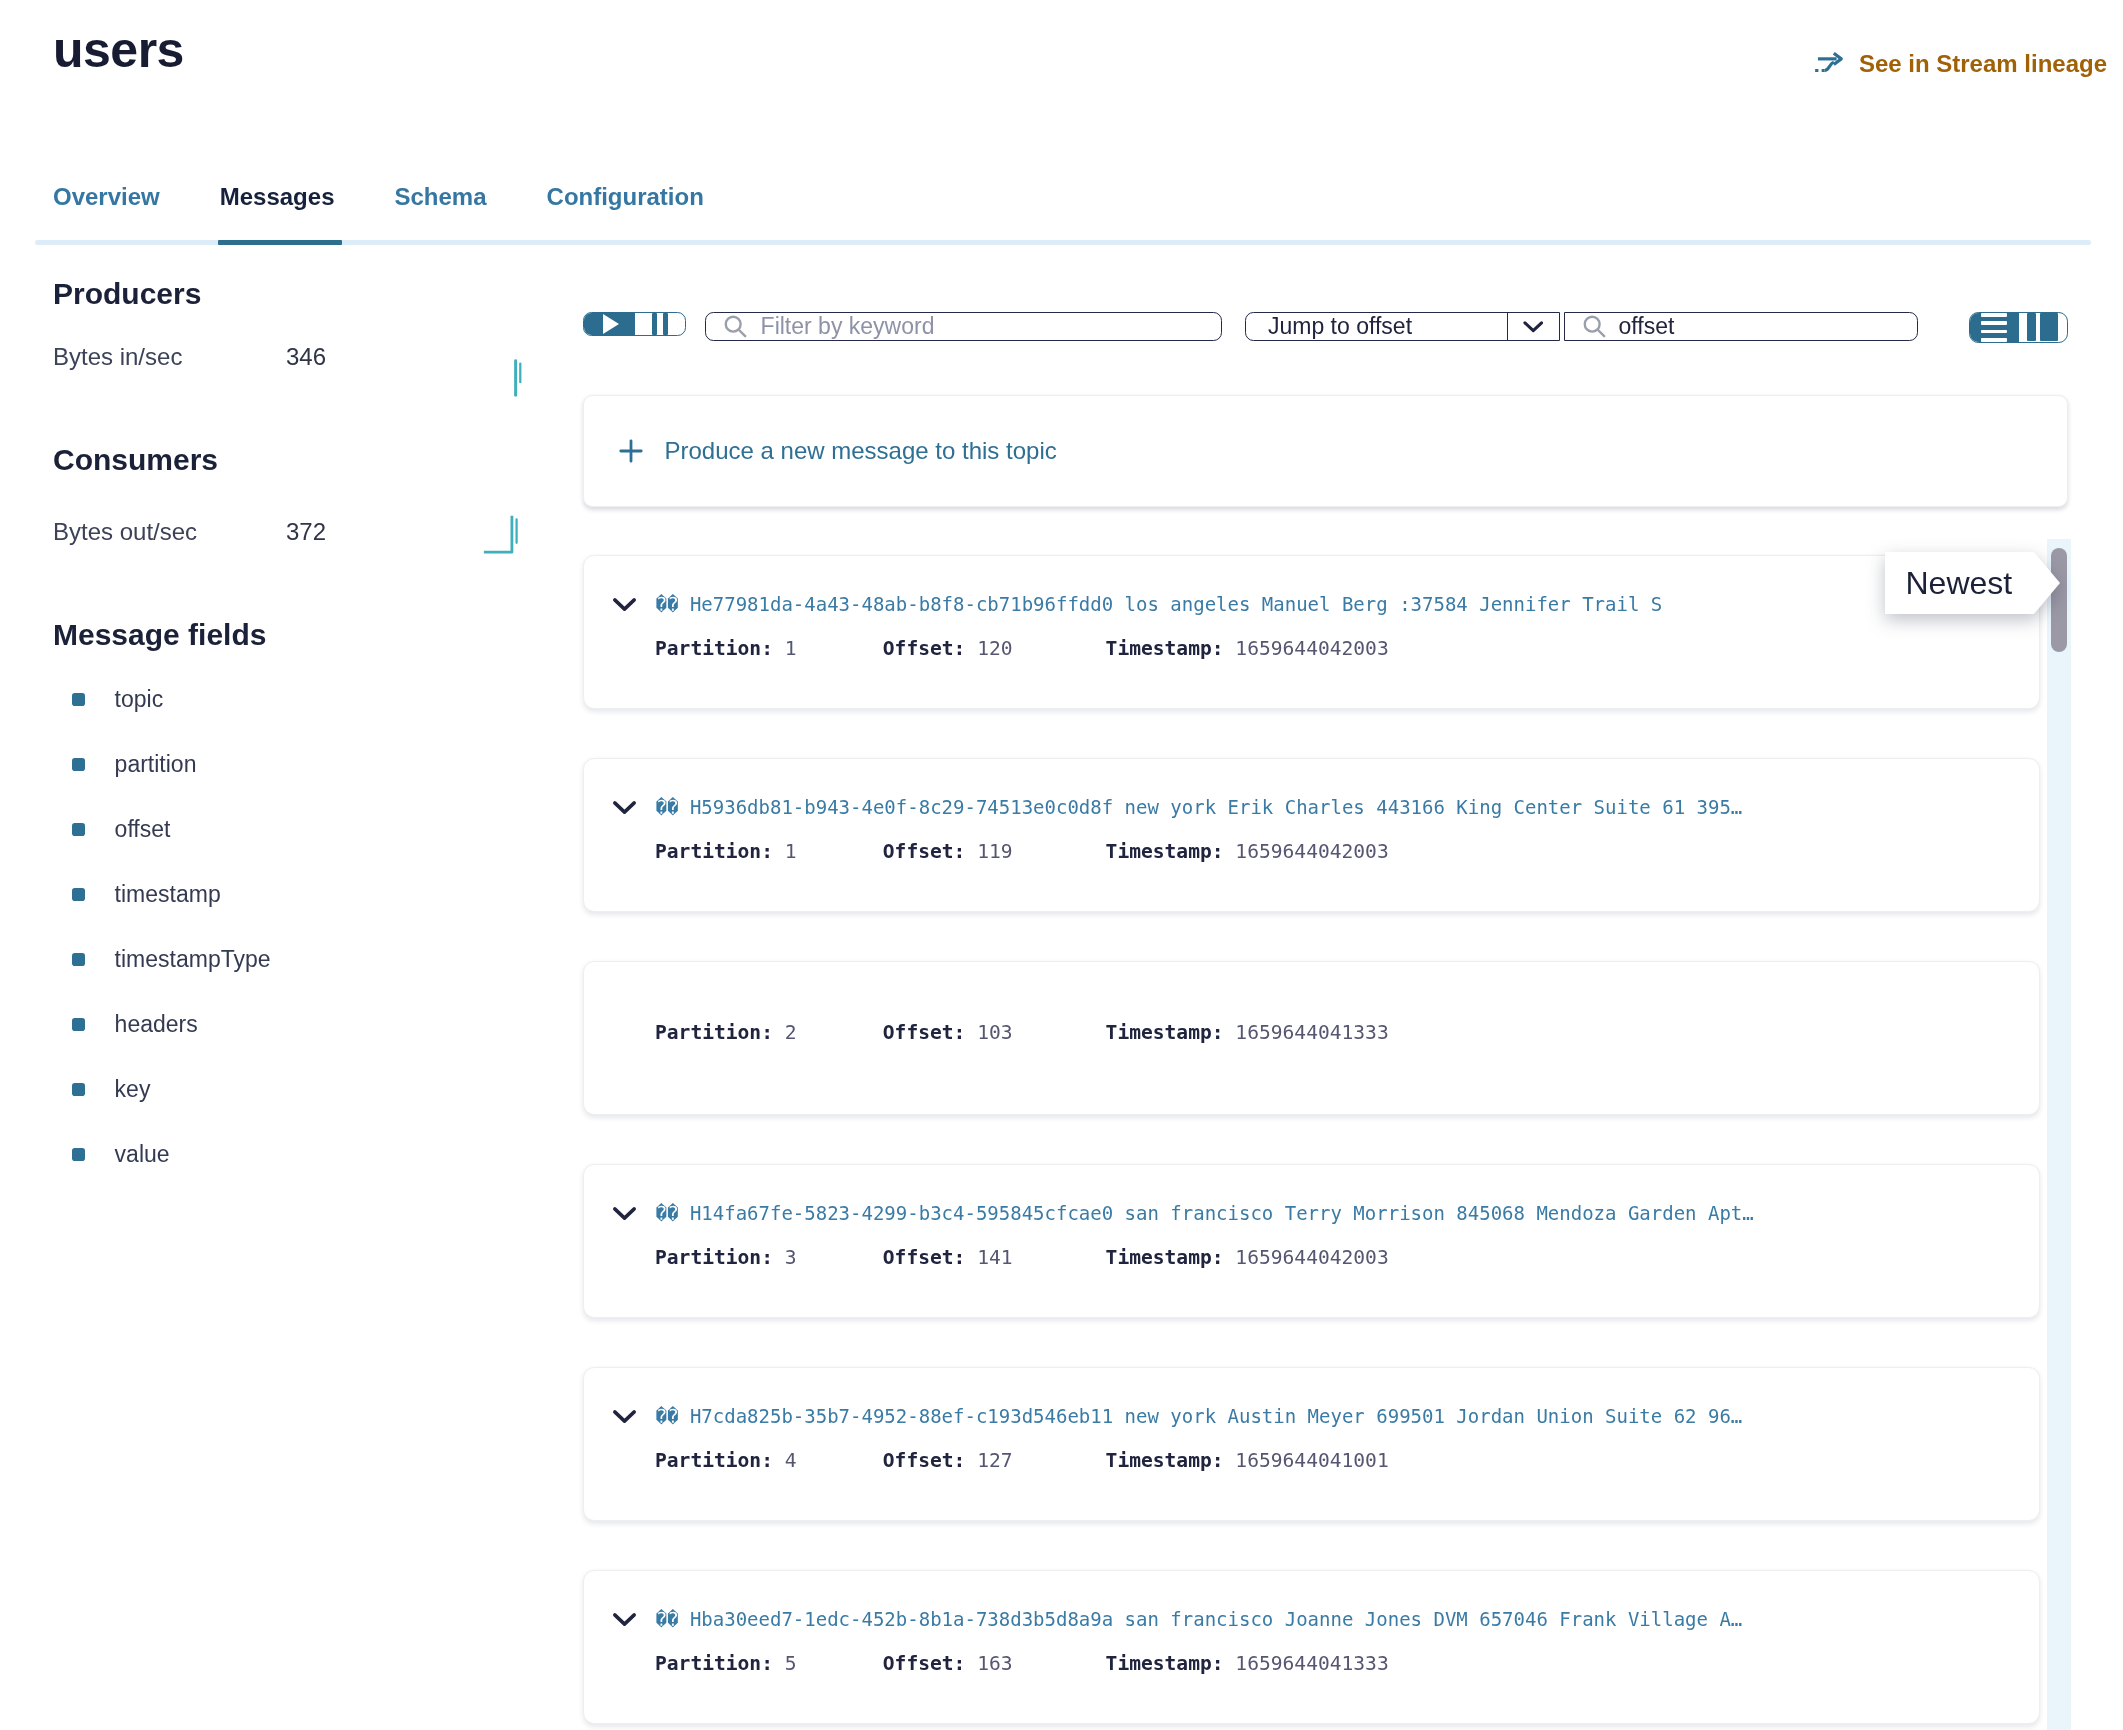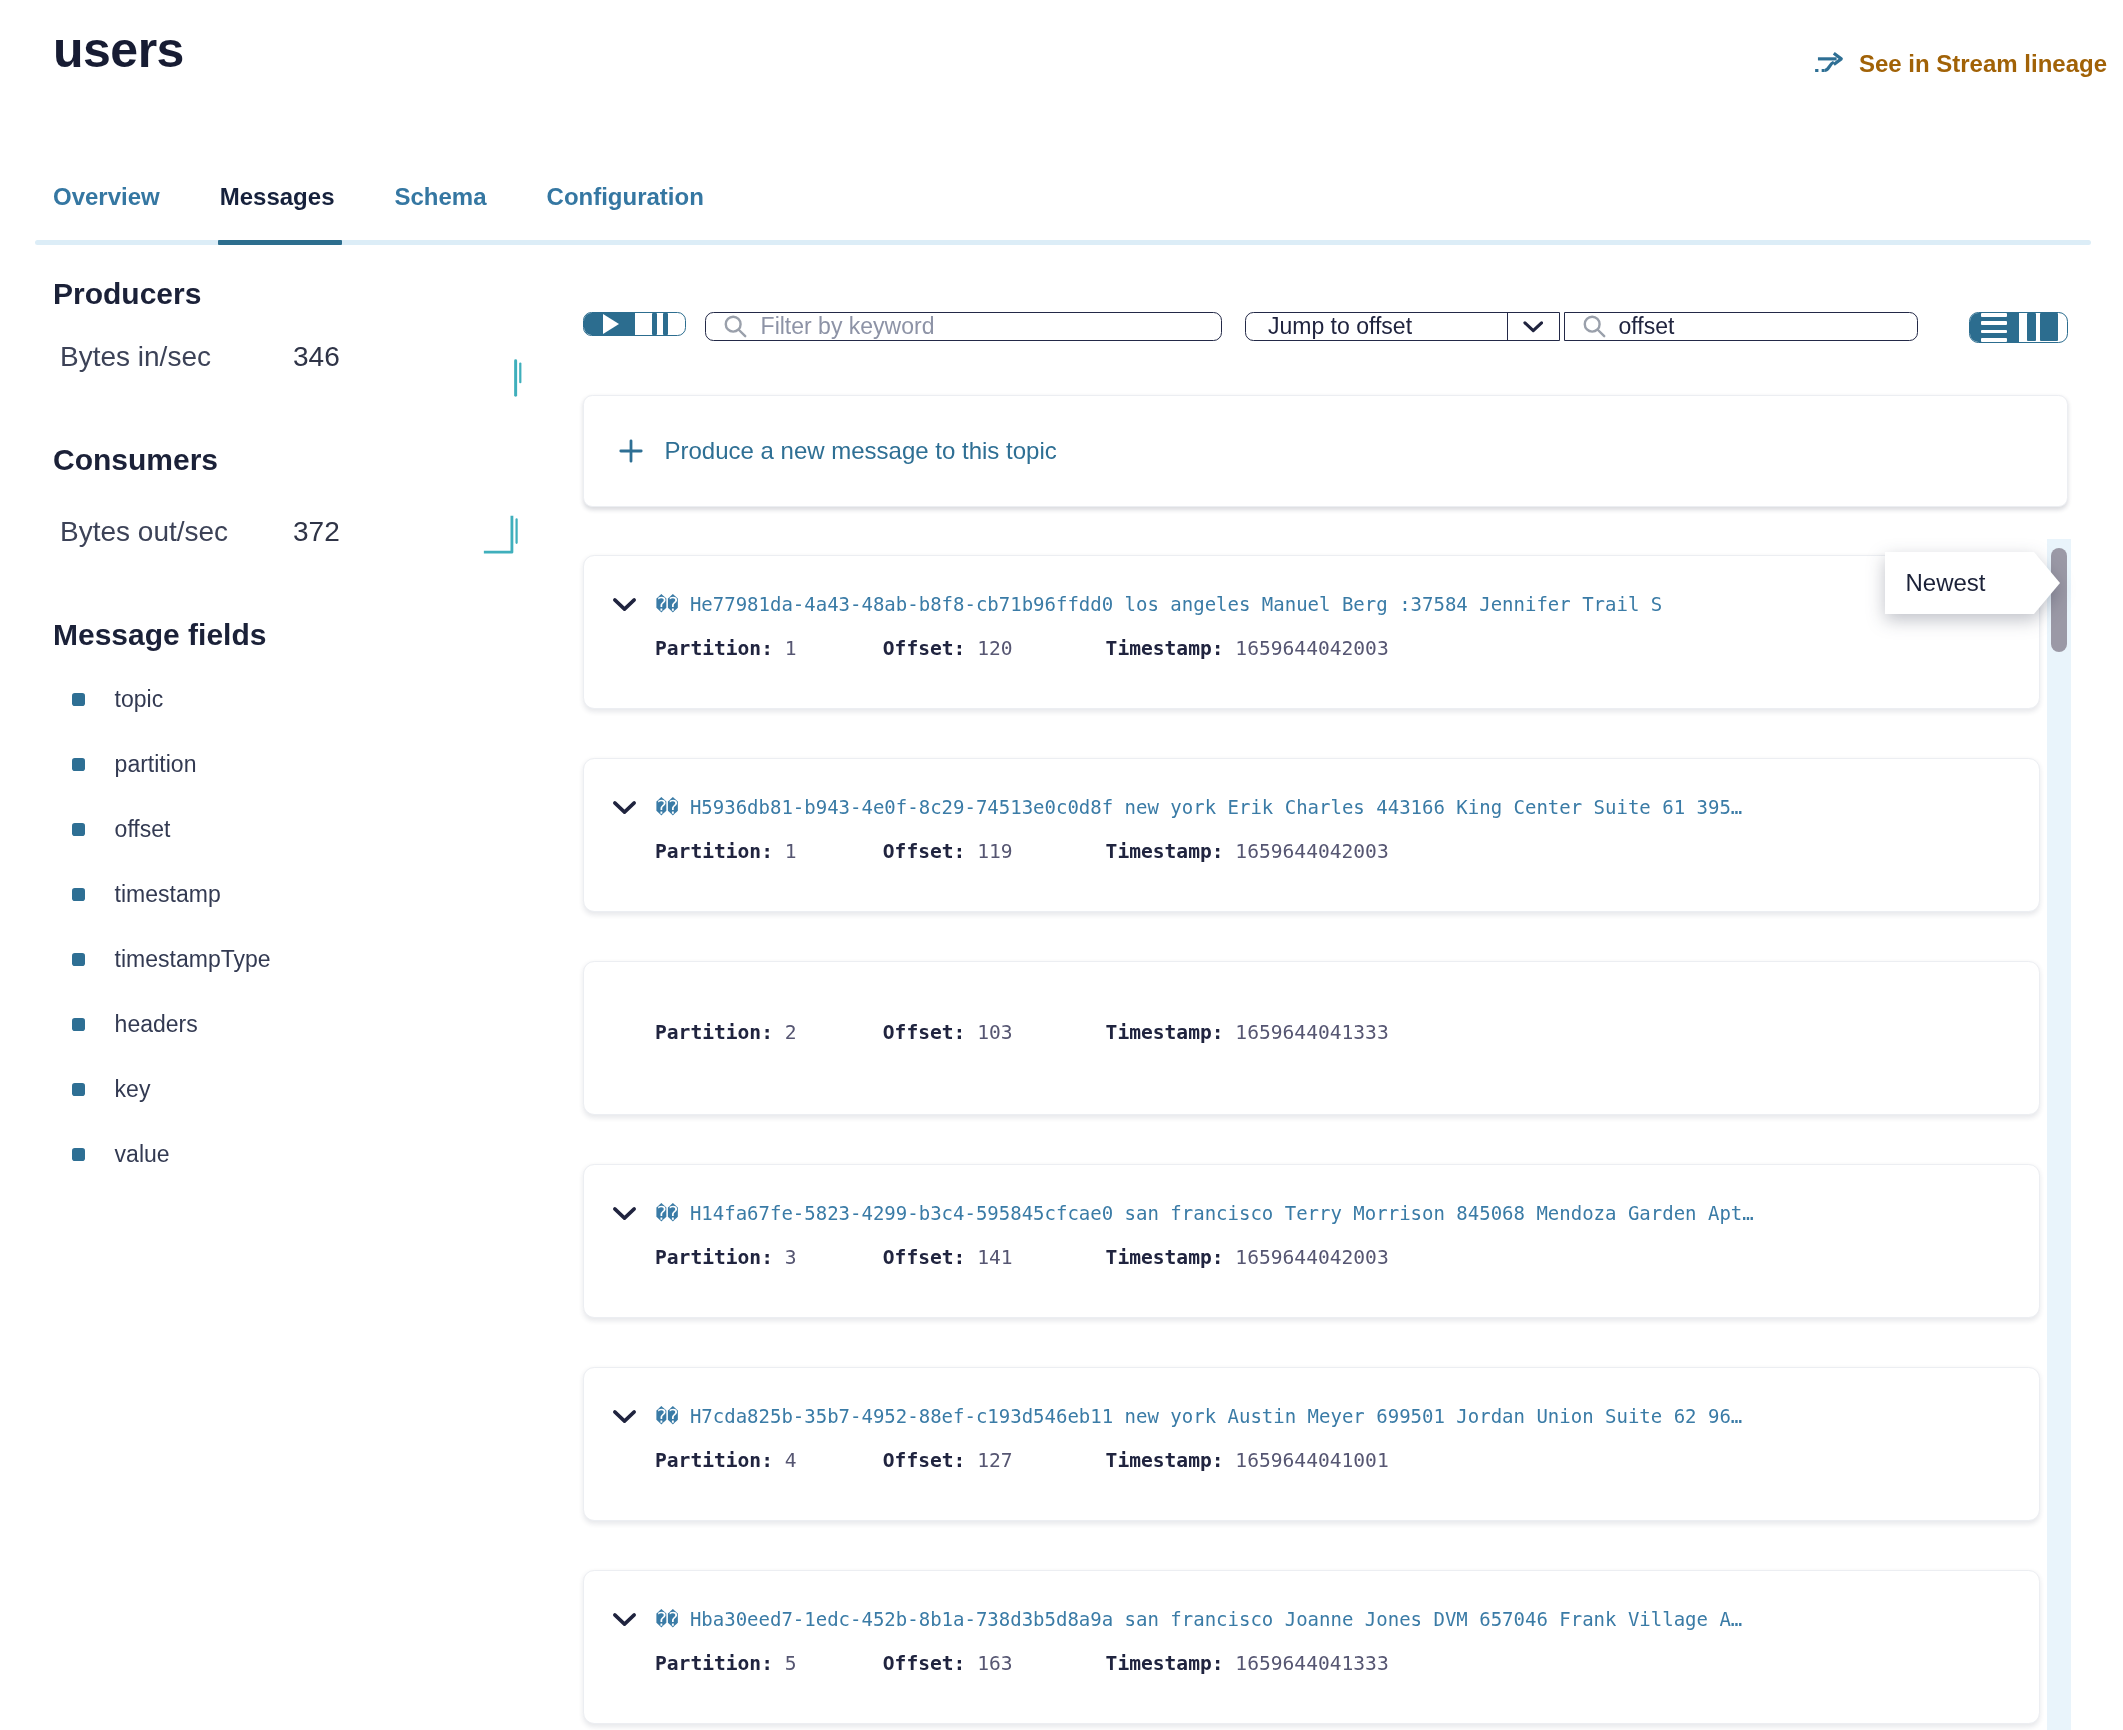--- a/index.html
+++ b/index.html
@@ -32,21 +32,21 @@
   }
   .tab.active { color:#16213c; font-weight:700; }
   .tab.active::after {
     content:""; position:absolute; left:-1.9px; right:-7.5px; bottom:0; height:4.7px;
     background:#2d6e8e; z-index:1; border-radius:0.9px;
   }
 
   
   .sidebar { position:absolute; left:53px; top:276px; width:503px; }
   .side-heading { font-size:30px; font-weight:bold; color:#1b2138; line-height:35px; }
-  .metric { display:flex; margin-top:32px; font-size:28px; color:#3c4257; line-height:28px;margin-left:7px; }
+  .metric { display:flex; margin-top:32px; font-size:24px; color:#3c4257; line-height:28px; }
   .metric .lab { width:233px; }
   .metric .val { color:#2f3447; }
   .h-consumers { margin-top:71px; }
   .m-consumers { margin-top:41px; }
   .h-fields { margin-top:71px; }
   .fields-list { list-style:none; margin-top:15px; }
   .fields-list li { height:65px; display:flex; align-items:center; font-size:23px; color:#333a52; }
   .bullet { width:13px; height:13px; background:#2e6f94; border-radius:2.8px; margin:0 30px 0 18.6px; flex:none; }
   .spark { position:absolute; }
   .spark-in  { left:456px; top:82px; }
@@ -124,21 +124,21 @@
   .mg-off  { width:211px; }
   .meta-label { font-weight:bold; color:#20243f; }
   .meta-value { color:#565672; }
 
   
   .tooltip-wrap { position:absolute; left:1885px; top:552px; z-index:6; filter:drop-shadow(0 6.5px 9.3px rgba(24,31,56,.28)); }
   .tooltip {
     width:175px; height:62px; background:#ffffff;
     clip-path:polygon(0 0, calc(100% - 26px) 0, 100% 50%, calc(100% - 26px) 100%, 0 100%);
     display:flex; align-items:center; padding-left:20.5px;
-    font-size:24px; color:#1b2138;
+    font-size:32px; color:#1b2138;
   }
 
   
   .scroll-track { position:absolute; left:2047px; top:539px; width:24px; height:1191px; background:#e9f4fb; z-index:4; }
   .scroll-thumb { position:absolute; left:2051px; top:548px; width:16px; height:104px; background:#9b99a6; border-radius:8.4px; z-index:5; cursor:grab; }
 
   svg { display:block; }
 </style>
 </head>
 <body>

